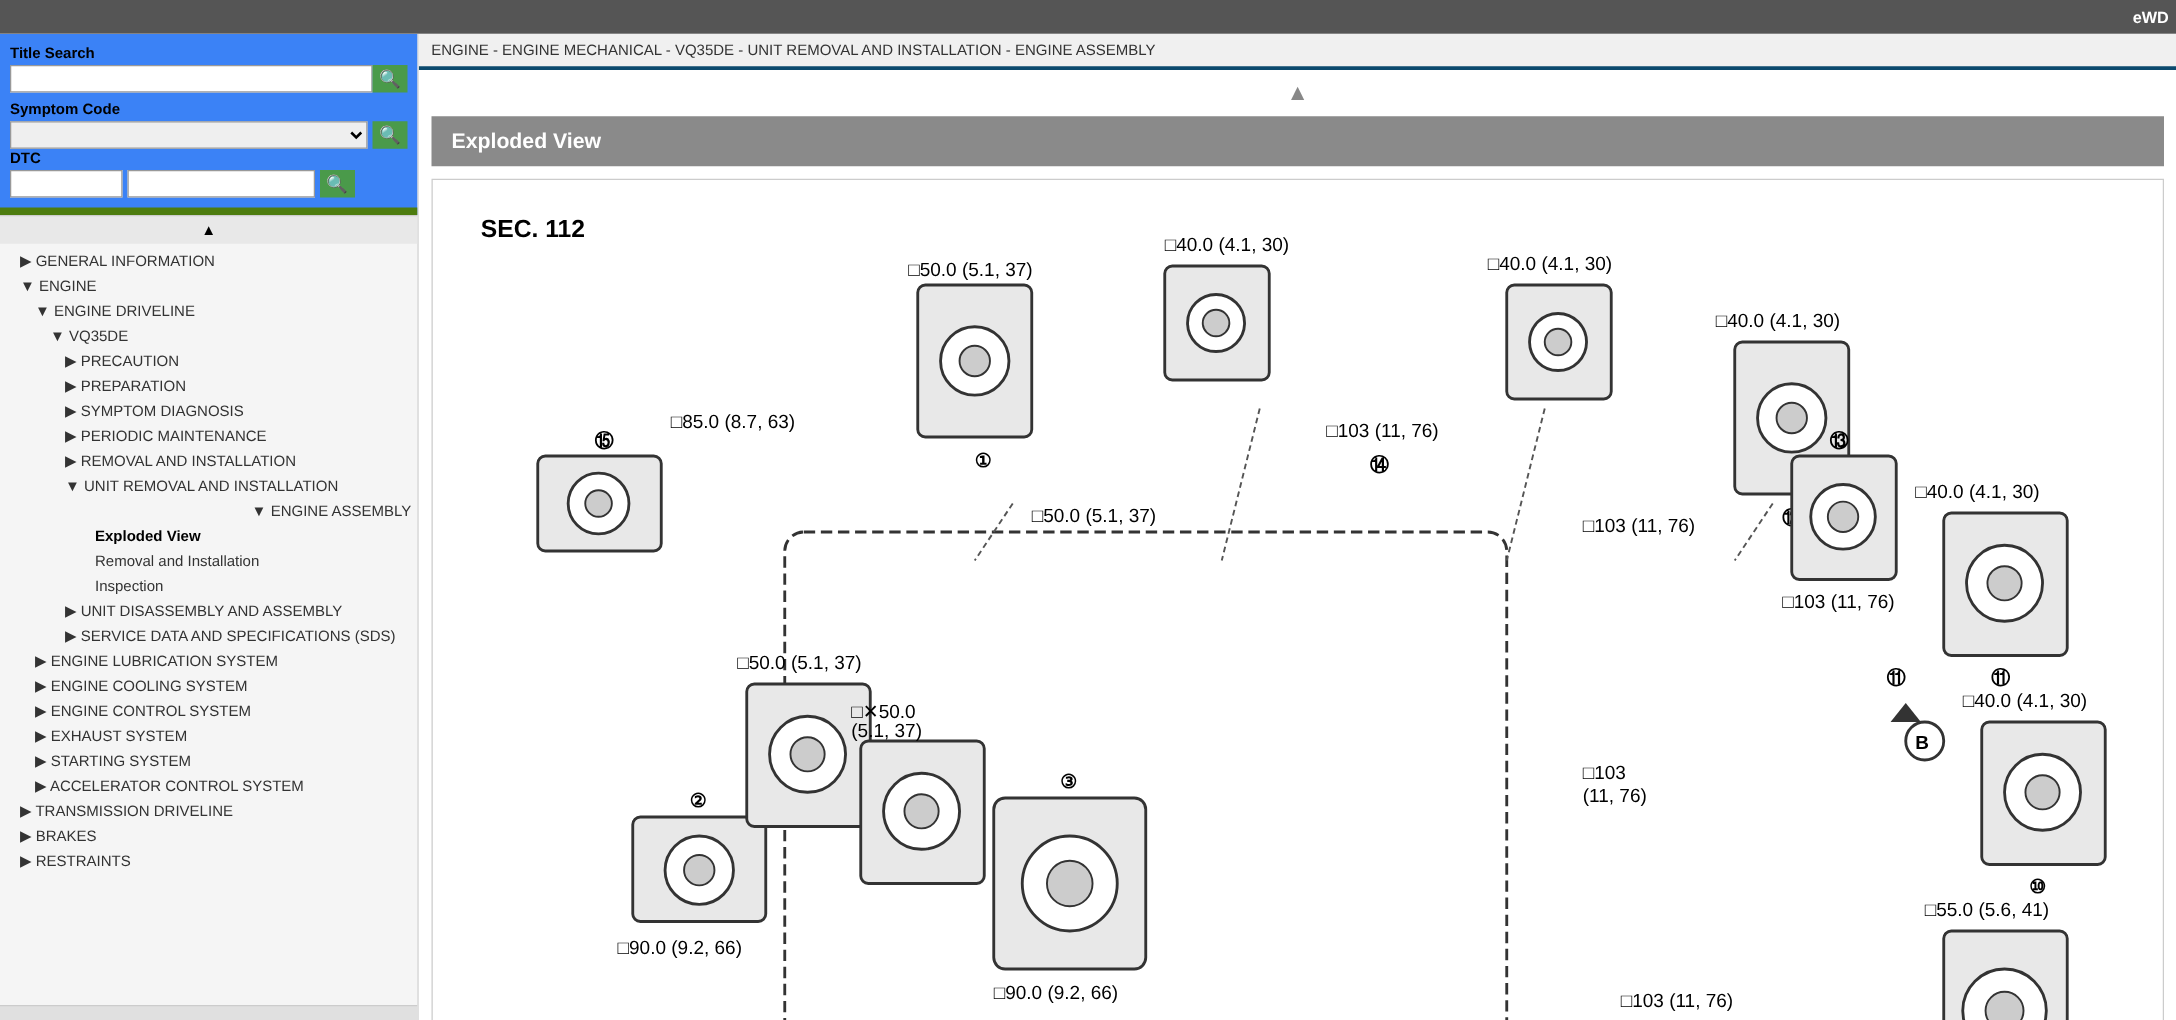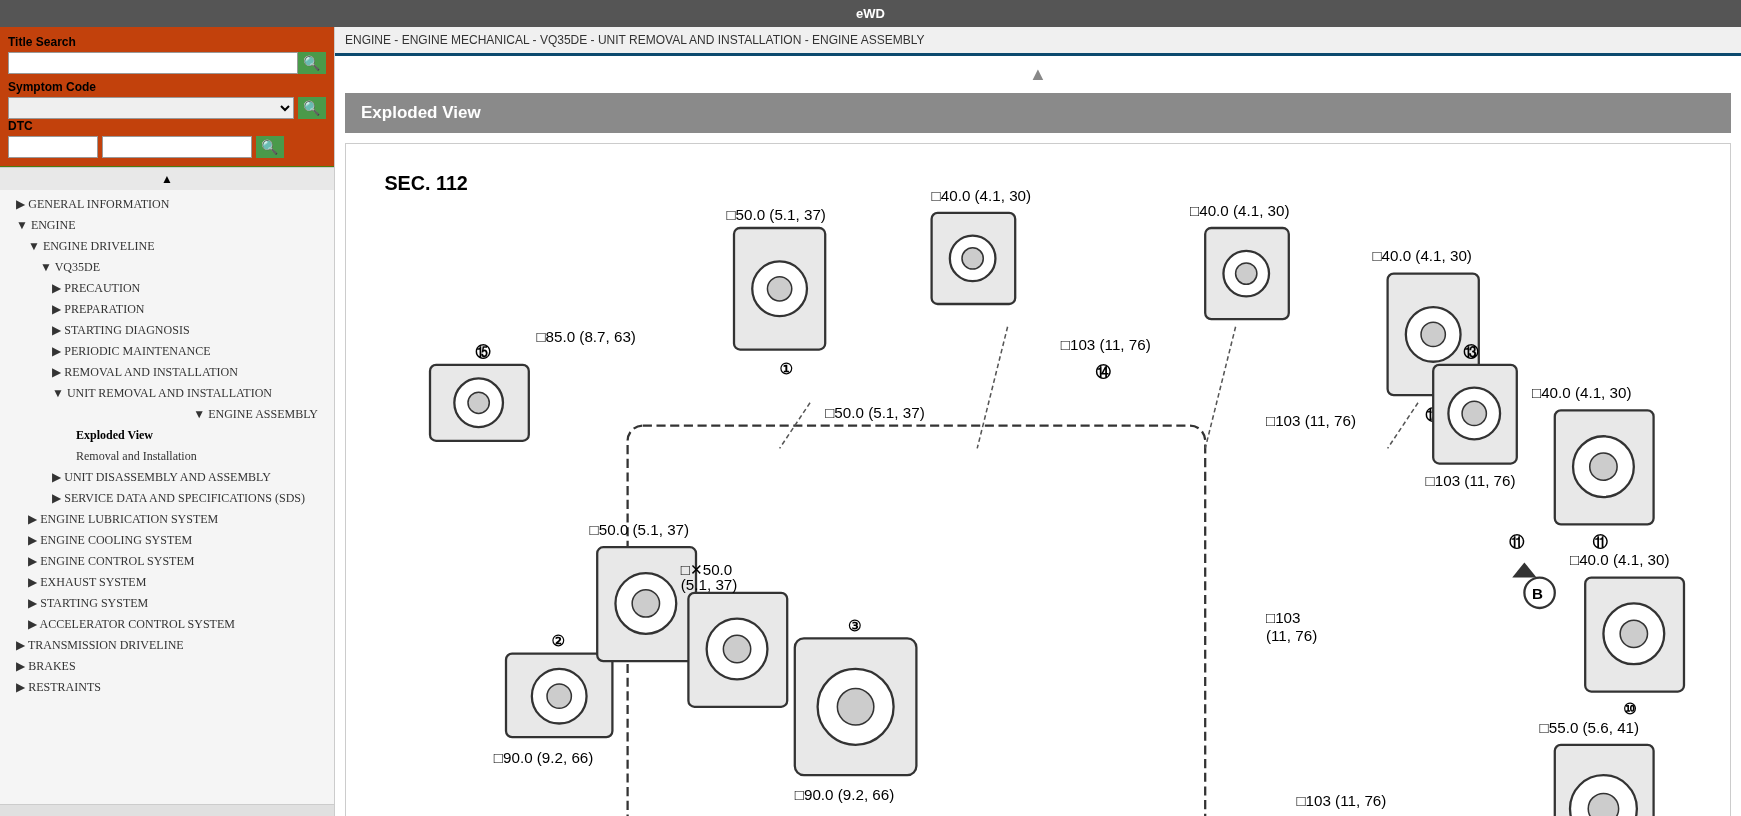--- a/index.html
+++ b/index.html
@@ -2,21 +2,21 @@
 <html><head>
   <meta charset="utf-8">
   <style>
     * { margin: 0; padding: 0; box-sizing: border-box; }
     body { font-family: Arial, sans-serif; font-size: 12px; background: #f0f0f0; width: 1741px; height: 816px; overflow: hidden; display: flex; flex-direction: column; }
 
     
     .app-header {
       background: #555;
       color: white;
-      text-align: center;
+      text-align: right;
       padding: 6px;
       font-size: 13px;
       font-weight: bold;
     }
 
     .main-layout {
       display: flex;
       flex: 1;
       overflow: hidden;
     }
@@ -27,22 +27,22 @@
       min-width: 335px;
       background: #f5f5f5;
       border-right: 1px solid #ccc;
       display: flex;
       flex-direction: column;
       overflow: hidden;
     }
 
     .sidebar-search-area {
       padding: 8px;
-      background: #c2410c;
-      border-bottom: 1px solid #4d7c0f;
+      background: #3b82f6;
+      border-bottom: 6px solid #4d7c0f;
     }
 
     .search-label {
       font-size: 12px;
       font-weight: bold;
       margin-bottom: 3px;
       display: block;
     }
 
     .search-row {
@@ -112,28 +112,27 @@
     }
 
     .sidebar-tree {
       flex: 1;
       overflow-y: auto;
       overflow-x: hidden;
       padding: 4px 0;
     }
 
     .tree-item {
-      padding: 3px 16px;
+      padding: 3px 5px;
       cursor: pointer;
       font-size: 12px;
       color: #333;
       white-space: nowrap;
       overflow: hidden;
       text-overflow: ellipsis;
-      font-family: Liberation Serif, serif;
     }
 
     .tree-item.indent1 { padding-left: 16px; }
     .tree-item.indent2 { padding-left: 28px; }
     .tree-item.indent3 { padding-left: 40px; }
     .tree-item.indent4 { padding-left: 52px; }
     .tree-item.indent5 { padding-left: 64px; text-align: right; }
     .tree-item.indent6 { padding-left: 76px; }
 
     
@@ -239,27 +238,28 @@
     <div class="collapse-btn"></div>
 
     <div class="sidebar-tree">
 
     <div class="tree-item indent1 ">▶ GENERAL INFORMATION</div>
         <div class="tree-item indent1 ">▼ ENGINE</div>
         <div class="tree-item indent2 ">▼ ENGINE DRIVELINE</div>
         <div class="tree-item indent3 ">▼ VQ35DE</div>
         <div class="tree-item indent4 ">▶ PRECAUTION</div>
         <div class="tree-item indent4 ">▶ PREPARATION</div>
-        <div class="tree-item indent4 ">▶ STARTING DIAGNOSIS</div>
+        <div class="tree-item indent4 ">▶ SYMPTOM DIAGNOSIS</div>
         <div class="tree-item indent4 ">▶ PERIODIC MAINTENANCE</div>
         <div class="tree-item indent4 ">▶ REMOVAL AND INSTALLATION</div>
         <div class="tree-item indent4 ">▼ UNIT REMOVAL AND INSTALLATION</div>
         <div class="tree-item indent5 ">▼ ENGINE ASSEMBLY</div>
         <div class="tree-item indent6 " style="font-weight: bold; color: rgb(0, 0, 0);">   Exploded View</div>
         <div class="tree-item indent6 ">   Removal and Installation</div>
+        <div class="tree-item indent6 ">   Inspection</div>
         <div class="tree-item indent4 ">▶ UNIT DISASSEMBLY AND ASSEMBLY</div>
         <div class="tree-item indent4 ">▶ SERVICE DATA AND SPECIFICATIONS (SDS)</div>
         <div class="tree-item indent2 ">▶ ENGINE LUBRICATION SYSTEM</div>
         <div class="tree-item indent2 ">▶ ENGINE COOLING SYSTEM</div>
         <div class="tree-item indent2 ">▶ ENGINE CONTROL SYSTEM</div>
         <div class="tree-item indent2 ">▶ EXHAUST SYSTEM</div>
         <div class="tree-item indent2 ">▶ STARTING SYSTEM</div>
         <div class="tree-item indent2 ">▶ ACCELERATOR CONTROL SYSTEM</div>
         <div class="tree-item indent1 ">▶ TRANSMISSION DRIVELINE</div>
         <div class="tree-item indent1 ">▶ BRAKES</div>

